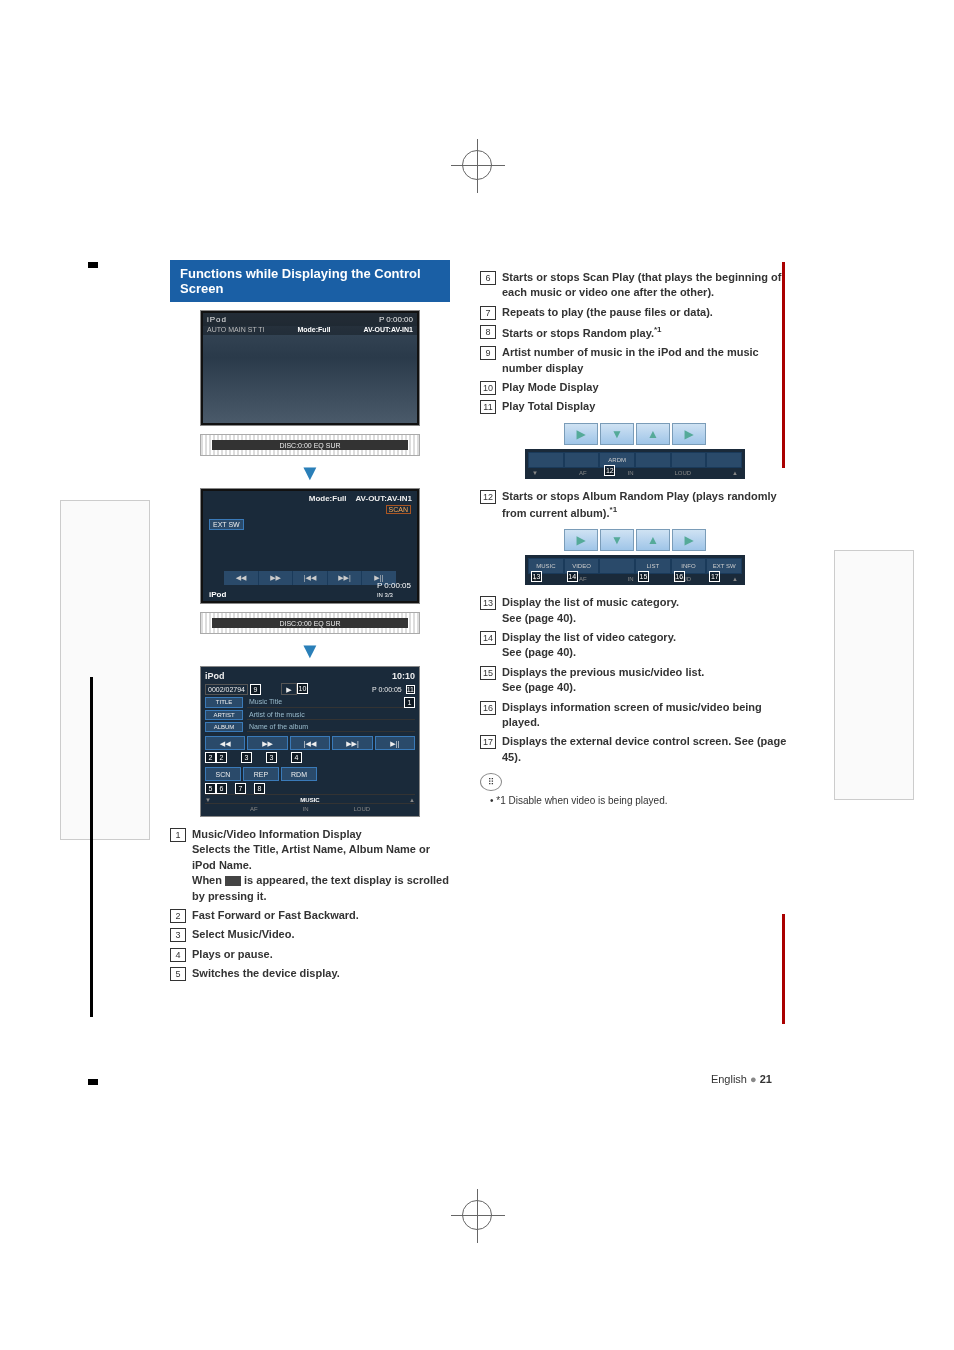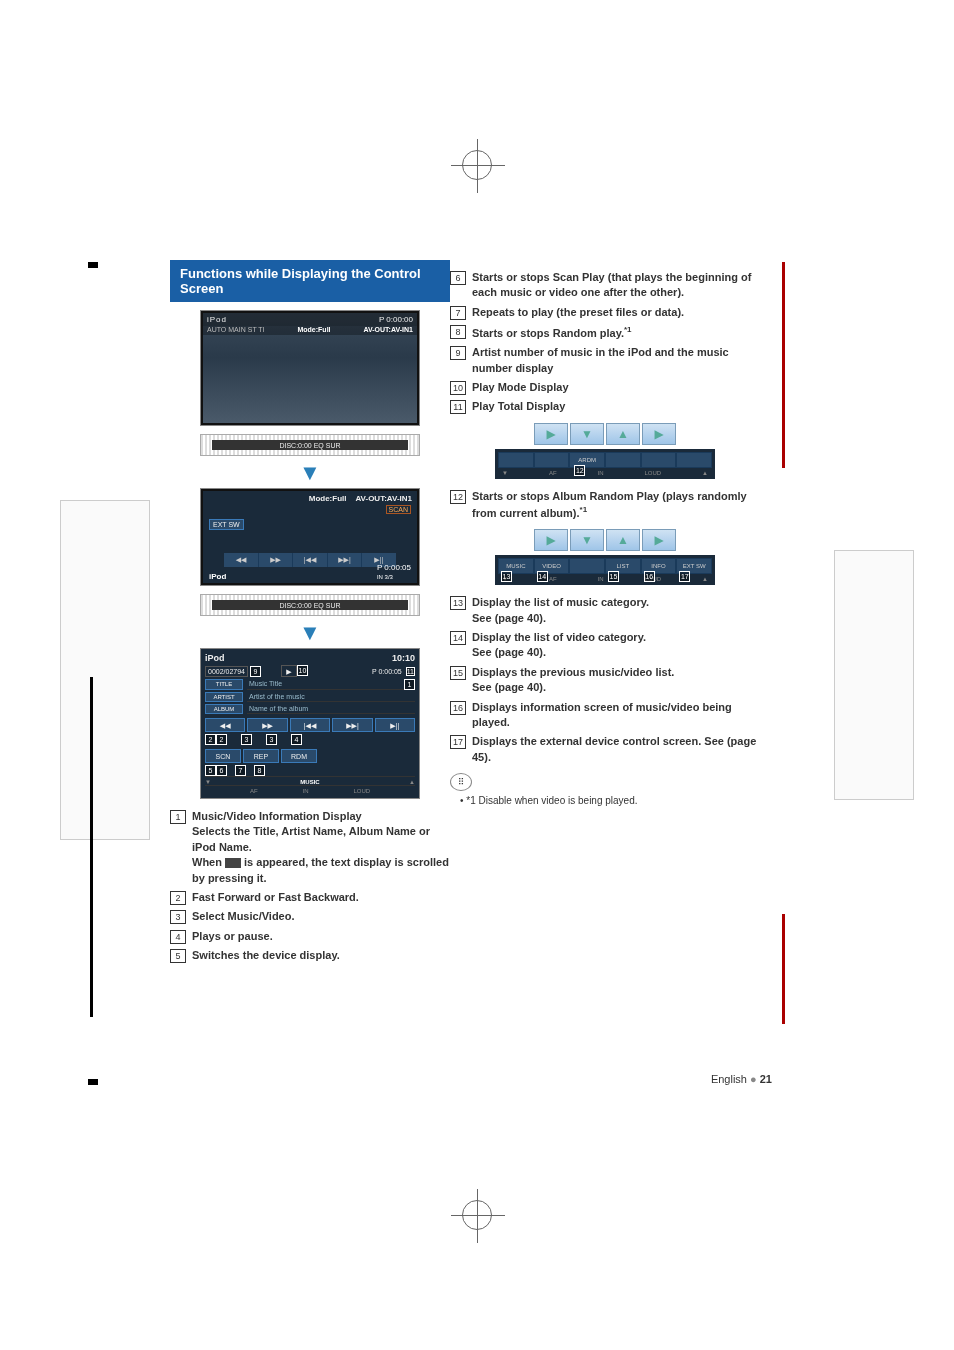--- a/index.html
+++ b/index.html
@@ -13,20 +13,21 @@
     font-size: 12px;
   }
   .page {
     position: absolute;
     top: 260px;
     left: 170px;
     width: 620px;
   }
   .columns {
     display: flex;
+    gap: 30px;
   }
   .col-left { width: 280px; }
   .col-right { width: 310px; }
   .section-header {
     background: #1a5fa5;
     color: #fff;
     font-weight: bold;
     padding: 6px 10px;
     font-size: 13px;
     margin-bottom: 8px;
@@ -88,21 +89,21 @@
     justify-content: space-around;
   }
   .down-arrow {
     text-align: center;
     font-size: 22px;
     color: #2a7fb8;
     line-height: 1;
     margin: 4px 0;
   }
   .fig-control {
-    height: 92px;
+    height: 110px;
     background: #1a2a3a;
     position: relative;
     color: #eee;
     font-size: 8px;
   }
   .fig-control .top {
     display: flex;
     justify-content: space-between;
     padding: 3px 5px;
     font-size: 8px;
@@ -565,21 +566,21 @@
     </div>
 
     <div class="col-right">
       <div class="desc-list" id="desc-right-top">
           <div class="desc-item">
             <div class="desc-num">6</div>
             <div class="desc-text">Starts or stops Scan Play (that plays the beginning of each music or video one after the other).</div>
           </div>
           <div class="desc-item">
             <div class="desc-num">7</div>
-            <div class="desc-text">Repeats to play (the preset files or data).</div>
+            <div class="desc-text">Repeats to play (the pause files or data).</div>
           </div>
           <div class="desc-item">
             <div class="desc-num">8</div>
             <div class="desc-text">Starts or stops Random play.<span class="sup">*1</span></div>
           </div>
           <div class="desc-item">
             <div class="desc-num">9</div>
             <div class="desc-text">Artist number of music in the iPod and the music number display</div>
           </div>
           <div class="desc-item">

